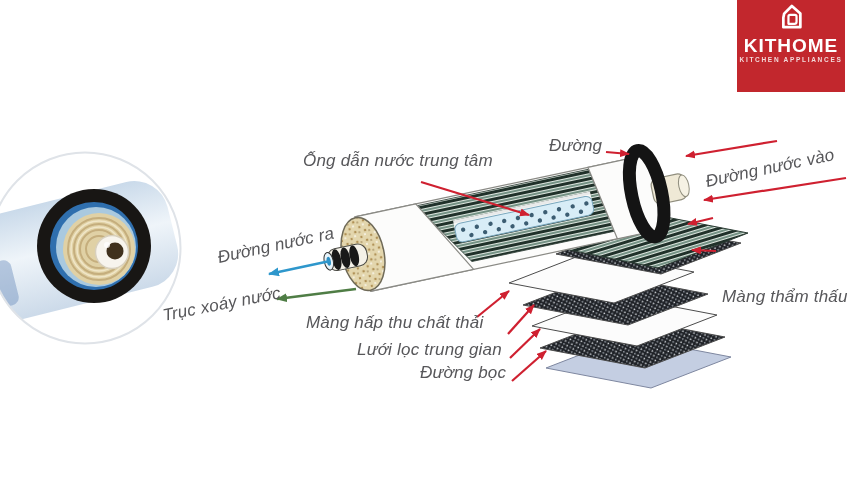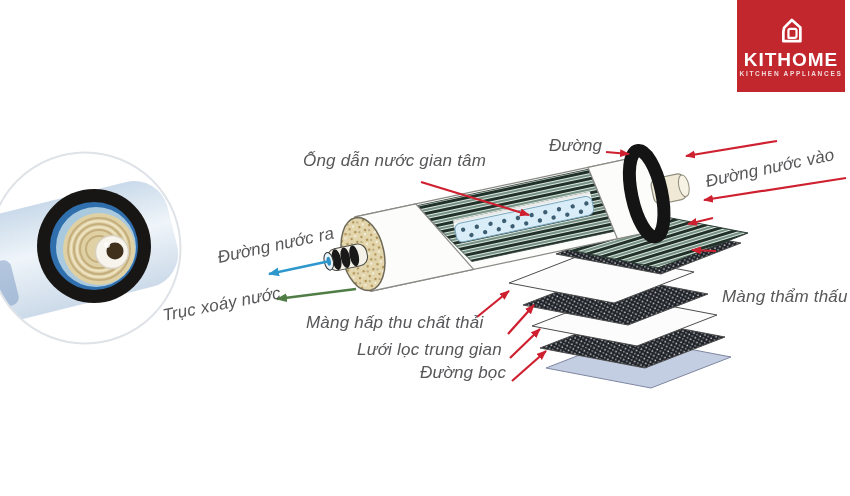--- a/index.html
+++ b/index.html
@@ -4,21 +4,21 @@
 <style>
   html,body{margin:0;padding:0;background:#fff;}
   .canvas{position:relative;width:850px;height:496px;background:#ffffff;overflow:hidden;
           font-family:"Liberation Sans",sans-serif;}
   .art{position:absolute;left:0;top:0;}
   .callout{position:absolute;color:#57575a;font-style:italic;font-size:17px;
            white-space:nowrap;letter-spacing:.2px;}
   .rot-12{transform:rotate(-12deg);transform-origin:left center;}
   .rot-11{transform:rotate(-11deg);transform-origin:left center;}
   .logo{position:absolute;left:737px;top:0;width:108px;height:92px;background:#c2272d;
-        display:flex;flex-direction:column;align-items:center;justify-content:center;gap:2px;}
+        display:flex;flex-direction:column;align-items:center;gap:2px;}
   .logo .wordmark{color:#ffffff;font-weight:bold;font-size:19px;letter-spacing:1px;line-height:1;}
   .logo .tagline{color:#f3dadb;font-weight:bold;font-size:6.5px;letter-spacing:1.7px;line-height:1;}
 </style>
 </head>
 <body>
 
 <div class="canvas">
 
   <svg class="art" width="850" height="496" viewBox="0 0 850 496">
     <defs>
@@ -158,21 +158,21 @@
         <line x1="477" y1="317" x2="509" y2="291" marker-end="url(#ahRed)"></line>
         <line x1="508" y1="334" x2="534" y2="305" marker-end="url(#ahRed)"></line>
         <line x1="510" y1="358" x2="540" y2="329" marker-end="url(#ahRed)"></line>
         <line x1="512" y1="381" x2="546" y2="351" marker-end="url(#ahRed)"></line>
       </g>
       <line x1="330" y1="261" x2="269" y2="274" stroke="#2e97cc" stroke-width="2.6" marker-end="url(#ahBlue)"></line>
       <line x1="356" y1="289" x2="277" y2="299" stroke="#4f7d45" stroke-width="2.6" marker-end="url(#ahGreen)"></line>
     </g>
   </svg>
 
-  <div class="callout" style="left:303px;top:151px;">Ống dẫn nước gian tâm</div>
+  <div class="callout" style="left:303px;top:151px;">Ống dẫn nước trung tâm</div>
 
   <div class="callout" style="left:549px;top:136px;">Đường</div>
 
   <div class="callout rot-12" style="left:706px;top:172px;">Đường nước vào</div>
 
   <div class="callout rot-12" style="left:218px;top:248px;">Đường nước ra</div>
 
   <div class="callout rot-11" style="left:163px;top:306px;">Trục xoáy nước</div>
 
   <div class="callout" style="left:722px;top:239px;margin-top:48px;">Màng thẩm thấu</div>

